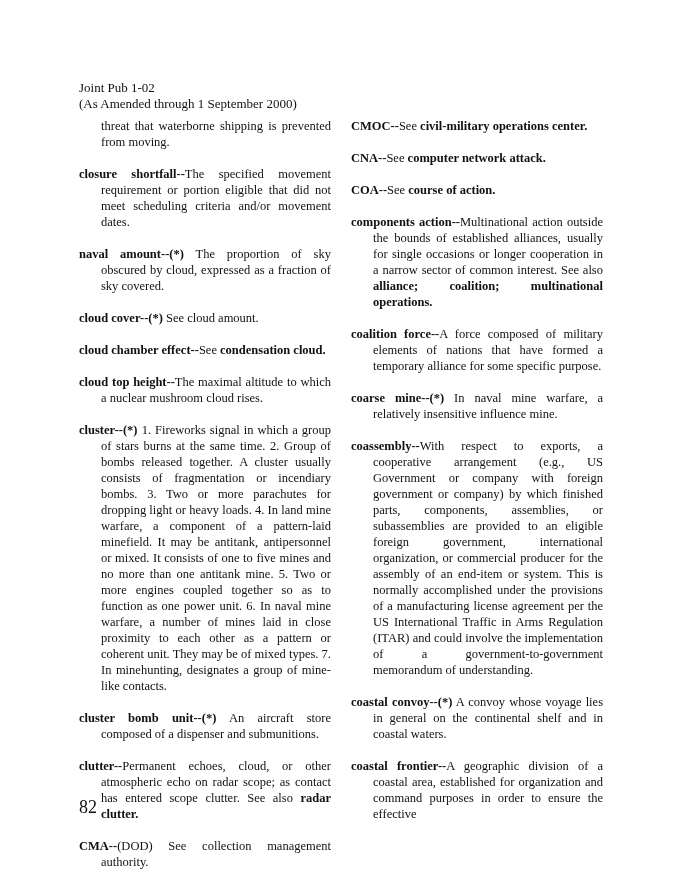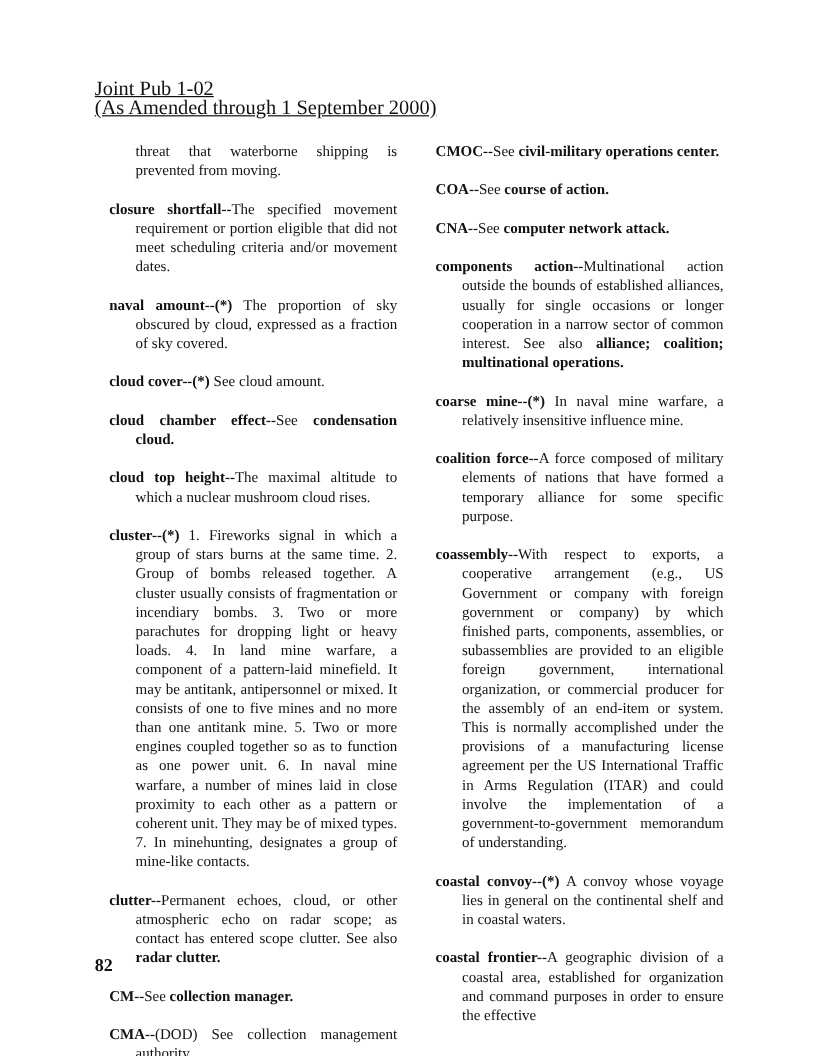--- a/index.html
+++ b/index.html
@@ -1,52 +1,52 @@
 <!DOCTYPE html>
 <html><head>
 <meta charset="utf-8">
 <style>
   html, body { margin:0; padding:0; background:#ffffff; }
   body { width:680px; height:880px; position:relative; overflow:hidden;
          font-family:"Liberation Serif", "DejaVu Serif", serif; color:#111; }
-  .header { position:absolute; left:79px; top:66px; font-size:17px; line-height:16px;text-decoration:underline; }
+  .header { position:absolute; left:79px; top:80px; font-size:13px; line-height:16px; }
   .col { position:absolute; top:118px; width:252px; font-size:12.5px; line-height:16px; }
   .col.left { left:79px; }
   .col.right { left:351px; }
-  .entry { text-align:justify; padding-left:22px; text-indent:-22px; margin:0 0 16px 12px; }
+  .entry { text-align:justify; padding-left:22px; text-indent:-22px; margin:0 0 16px 0; }
   .entry.cont { text-indent:0; }
   .term, .ref { font-weight:bold; }
-  .pageno { position:absolute; left:79px; top:797px; font-size:15px; font-weight:bold; }
+  .pageno { position:absolute; left:79px; top:797px; font-size:18px; font-weight:normal; }
 </style>
 </head>
 <body>
 
 <div class="header">
   <div>Joint Pub 1-02</div>
   <div>(As Amended through 1 September 2000)</div>
 </div>
 
 <div class="col left">
   <p class="entry cont">threat that waterborne shipping is prevented from moving.</p>
   <p class="entry"><span class="term">closure shortfall--</span><span>The specified movement requirement or portion eligible that did not meet scheduling criteria and/or movement dates.</span></p>
   <p class="entry"><span class="term">naval amount--(*)</span><span> The proportion of sky obscured by cloud, expressed as a fraction of sky covered.</span></p>
   <p class="entry"><span class="term">cloud cover--(*)</span><span>  See cloud amount.</span></p>
   <p class="entry"><span class="term">cloud chamber effect--</span><span>See </span><span class="ref">condensation cloud.</span></p>
   <p class="entry"><span class="term">cloud top height--</span><span>The maximal altitude to which a nuclear mushroom cloud rises.</span></p>
   <p class="entry"><span class="term">cluster--(*)</span><span>  1.  Fireworks signal in which a group of stars burns at the same time.  2.  Group of bombs released together.  A cluster usually consists of fragmentation or incendiary bombs.  3.  Two or more parachutes for dropping light or heavy loads.  4.  In land mine warfare, a component of a pattern-laid minefield.  It may be antitank, antipersonnel or mixed.  It consists of one to five mines and no more than one antitank mine.  5.  Two or more engines coupled together so as to function as one power unit.  6.  In naval mine warfare, a number of mines laid in close proximity to each other as a pattern or coherent unit.  They may be of mixed types.  7.  In minehunting, designates a group of mine-like contacts.</span></p>
+  <p class="entry"><span class="term">cluster bomb unit--(*)</span><span>  An aircraft store composed of a dispenser and submunitions.</span></p>
   <p class="entry"><span class="term">clutter--</span><span>Permanent echoes, cloud, or other atmospheric echo on radar scope; as contact has entered scope clutter.  See also </span><span class="ref">radar clutter.</span></p>
-  <p class="entry"><span class="term">CM--</span><span>See </span><span class="ref">collection manager.</span></p>
   <p class="entry"><span class="term">CMA--</span><span>(DOD) See collection management authority.</span></p>
 </div>
 
 <div class="col right">
   <p class="entry"><span class="term">CMOC--</span><span>See </span><span class="ref">civil-military operations center.</span></p>
+  <p class="entry"><span class="term">CNA--</span><span>See </span><span class="ref">computer network attack.</span></p>
   <p class="entry"><span class="term">COA--</span><span>See </span><span class="ref">course of action.</span></p>
-  <p class="entry"><span class="term">CNA--</span><span>See </span><span class="ref">computer network attack.</span></p>
   <p class="entry"><span class="term">components action--</span><span>Multinational action outside the bounds of established alliances, usually for single occasions or longer cooperation in a narrow sector of common interest.  See also </span><span class="ref">alliance; coalition; multinational operations.</span></p>
+  <p class="entry"><span class="term">coalition force--</span><span>A force composed of military elements of nations that have formed a temporary alliance for some specific purpose.</span></p>
   <p class="entry"><span class="term">coarse mine--(*)</span><span>  In naval mine warfare, a relatively insensitive influence mine.</span></p>
-  <p class="entry"><span class="term">coalition force--</span><span>A force composed of military elements of nations that have formed a temporary alliance for some specific purpose.</span></p>
   <p class="entry"><span class="term">coassembly--</span><span>With respect to exports, a cooperative arrangement (e.g., US Government or company with foreign government or company) by which finished parts, components, assemblies, or subassemblies are provided to an eligible foreign government, international organization, or commercial producer for the assembly of an end-item or system.  This is normally accomplished under the provisions of a manufacturing license agreement per the US International Traffic in Arms Regulation (ITAR) and could involve the implementation of a government-to-government memorandum of understanding.</span></p>
   <p class="entry"><span class="term">coastal convoy--(*)</span><span>  A convoy whose voyage lies in general on the continental shelf and in coastal waters.</span></p>
   <p class="entry"><span class="term">coastal frontier--</span><span>A geographic division of a coastal area, established for organization and command purposes in order to ensure the effective</span></p>
 </div>
 
 <div class="pageno">82</div>
 
 </body></html>

